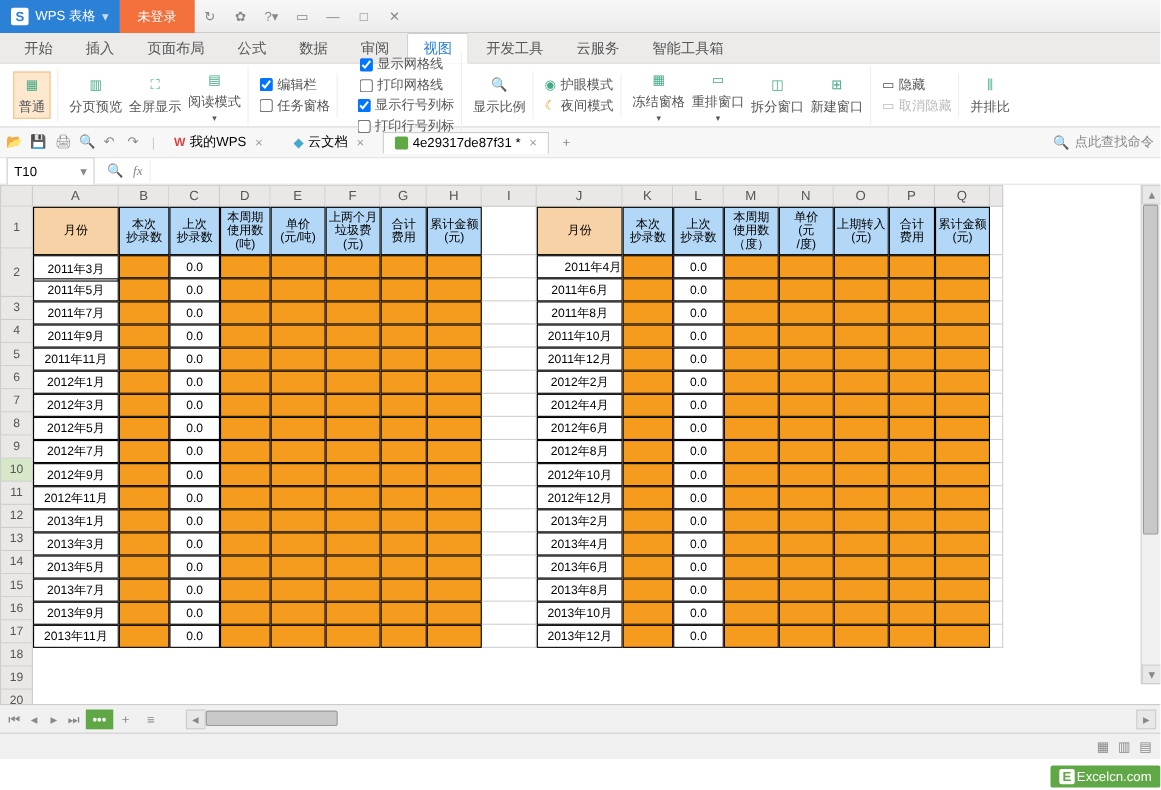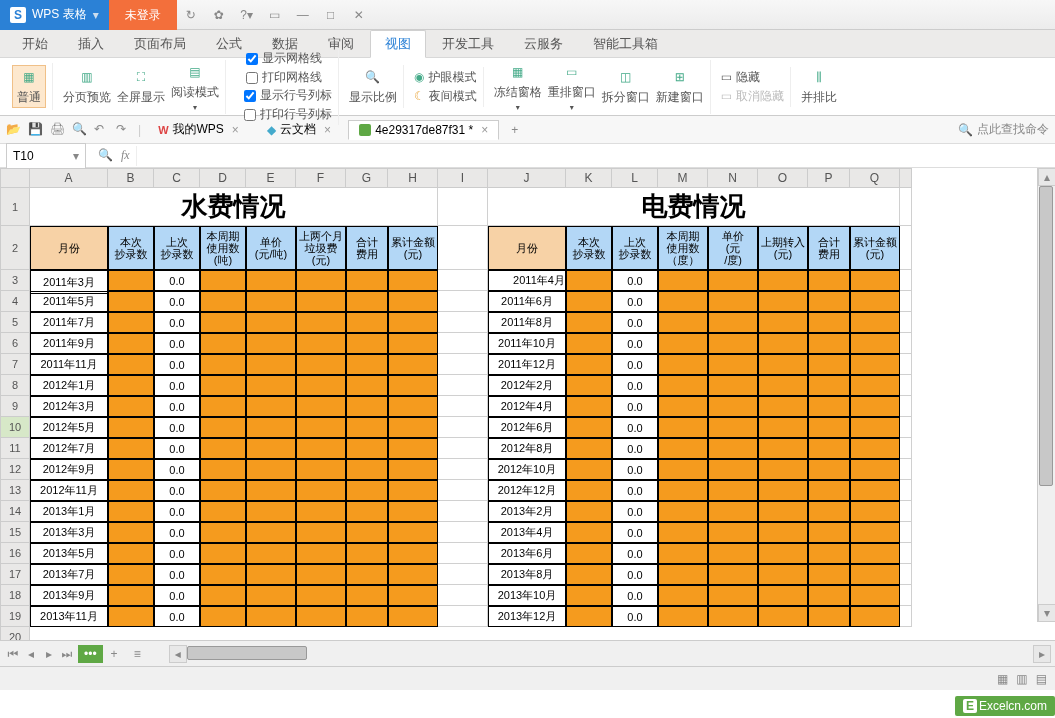--- a/index.html
+++ b/index.html
@@ -122,20 +122,32 @@
     <div class="r-big">
         <div class="r-icon">▤</div>
         <span>阅读模式</span>
         <span style="font-size:8px">▾</span>
       </div>
   </div>
   <div class="r-group">
       <div class="r-col">
     <label class="r-chk">
           <input type="checkbox" checked="" style="">
+          <span>编辑栏</span>
+        </label>
+    <label class="r-chk">
+          <input type="checkbox" style="">
+          <span>任务窗格</span>
+        </label>
+  </div>
+    </div>
+  <div class="r-group">
+      <div class="r-col">
+    <label class="r-chk">
+          <input type="checkbox" checked="" style="">
           <span>显示网格线</span>
         </label>
     <label class="r-chk">
           <input type="checkbox" style="">
           <span>打印网格线</span>
         </label>
   </div>
       <div class="r-col" style="margin-left:8px">
     <label class="r-chk">
           <input type="checkbox" checked="" style="">
@@ -288,26 +300,20 @@
         <div class="rownum" style="height: 21px;">13</div>
         <div class="rownum" style="height: 21px;">14</div>
         <div class="rownum" style="height: 21px;">15</div>
         <div class="rownum" style="height: 21px;">16</div>
         <div class="rownum" style="height: 21px;">17</div>
         <div class="rownum" style="height: 21px;">18</div>
         <div class="rownum" style="height: 21px;">19</div>
         <div class="rownum" style="height: 21px;">20</div>
       </div>
     <div class="cells" id="cells">
-        <div class="row" style="height: 38px;">
-          <div class="cell title-cell" style="width: 408px; height: 38px;">水费情况</div>
-          <div class="cell " style="width: 50px; height: 38px;"></div>
-          <div class="cell title-cell" style="width: 412px; height: 38px;">电费情况</div>
-          <div class="cell " style="width: 12px; height: 38px;"></div>
-        </div>
         <div class="row" style="height: 44px;">
           <div class="cell hdr-cell m" style="width: 78px; height: 44px;">月份</div>
           <div class="cell hdr-cell" style="width: 46px; height: 44px;">本次<br>抄录数</div>
           <div class="cell hdr-cell" style="width: 46px; height: 44px;">上次<br>抄录数</div>
           <div class="cell hdr-cell" style="width: 46px; height: 44px;">本周期<br>使用数<br>(吨)</div>
           <div class="cell hdr-cell" style="width: 50px; height: 44px;">单价<br>(元/吨)</div>
           <div class="cell hdr-cell" style="width: 50px; height: 44px;">上两个月<br>垃圾费<br>(元)</div>
           <div class="cell hdr-cell" style="width: 42px; height: 44px;">合计<br>费用</div>
           <div class="cell hdr-cell" style="width: 50px; height: 44px;">累计金额<br>(元)</div>
           <div class="cell " style="width: 50px; height: 44px;"></div>

